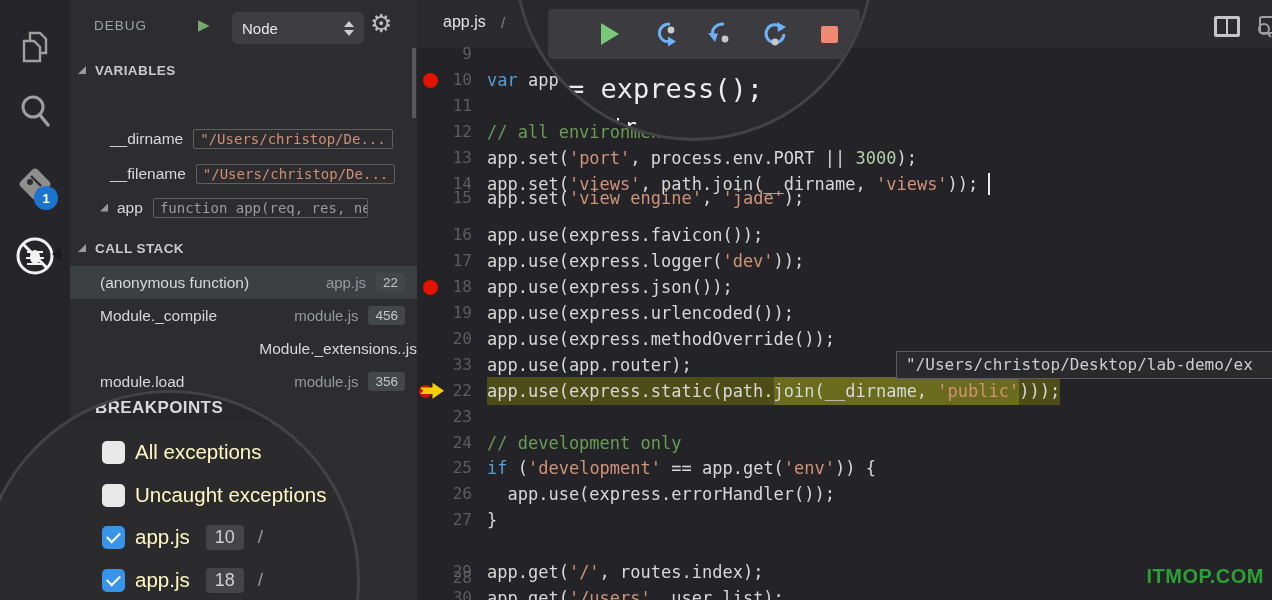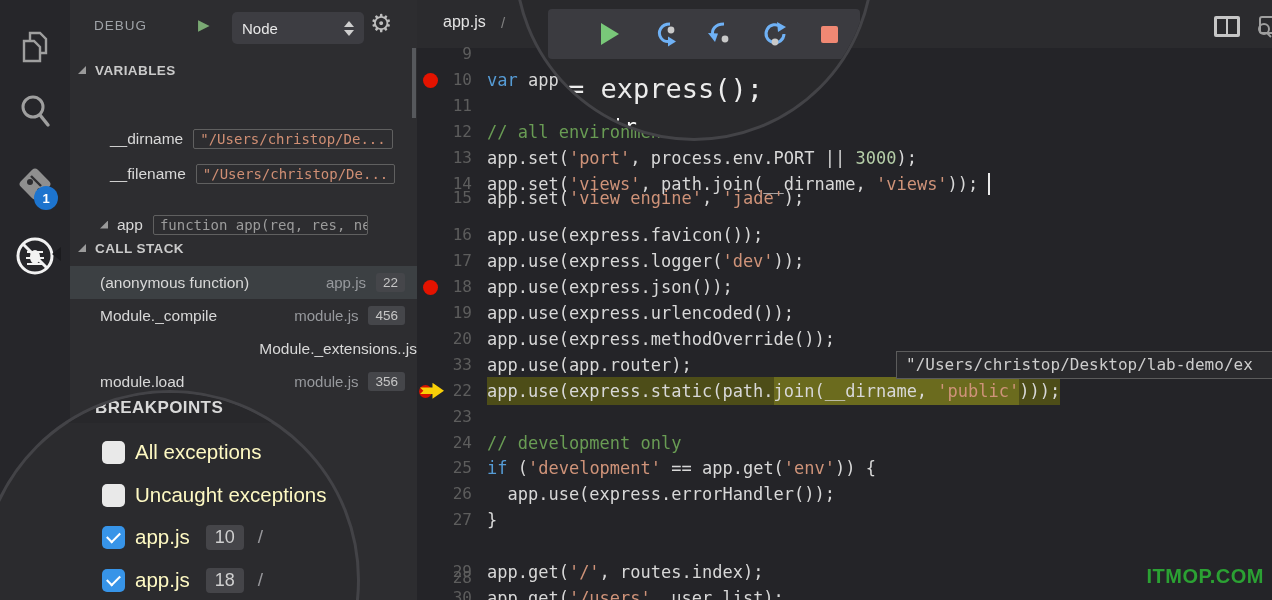--- a/index.html
+++ b/index.html
@@ -177,21 +177,21 @@
     </div>
     <div id="var-rows">
         <div class="sb-row" style="top: 122px;">
           <span style="margin-left: 40px;">__dirname</span>
           <span class="val-box val-str">"/Users/christop/De...</span>
         </div>
         <div class="sb-row" style="top: 157px;">
           <span style="margin-left: 40px;">__filename</span>
           <span class="val-box val-str">"/Users/christop/De...</span>
         </div>
-        <div class="sb-row" style="top: 208px;">
+        <div class="sb-row" style="top: 191px;">
           <span class="twistie" style="margin-left: 30px;"></span>
           <span style="margin-left: 9px;">app</span>
           <span class="val-box val-fn">function app(req, res, ne...</span>
         </div>
       </div>
 
     <div class="section-hdr" style="top:233px">
       <span class="twistie"></span>
       <span class="hdr-label">CALL STACK</span>
     </div>

